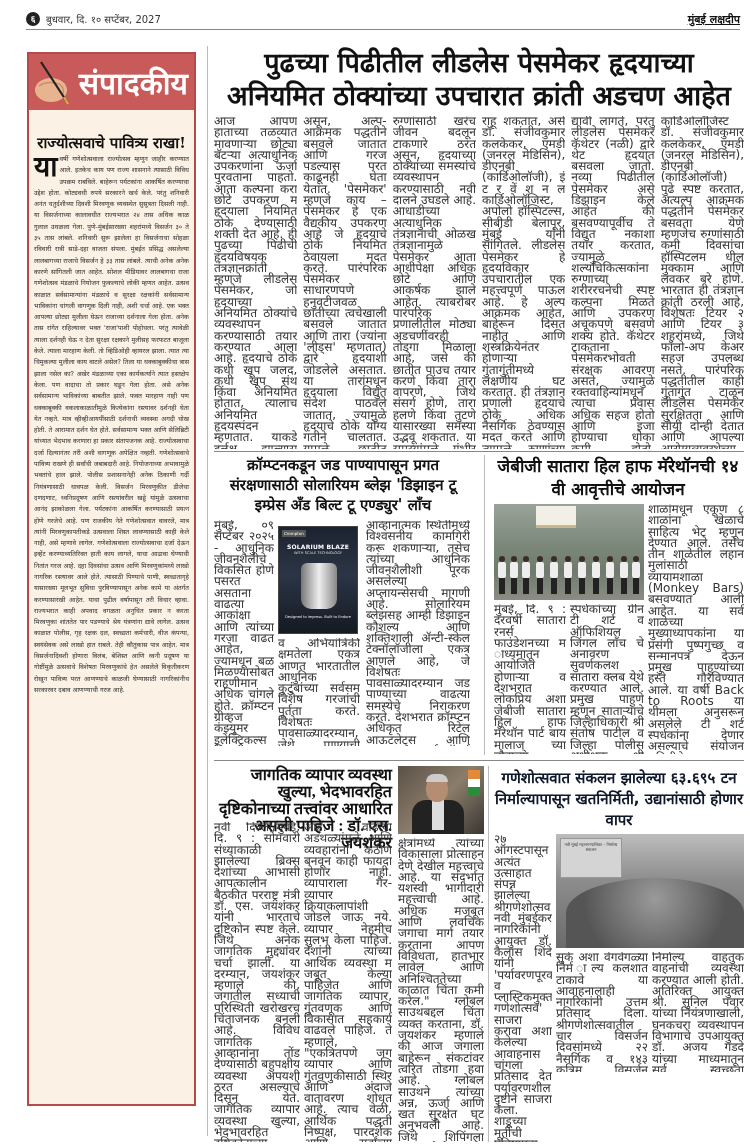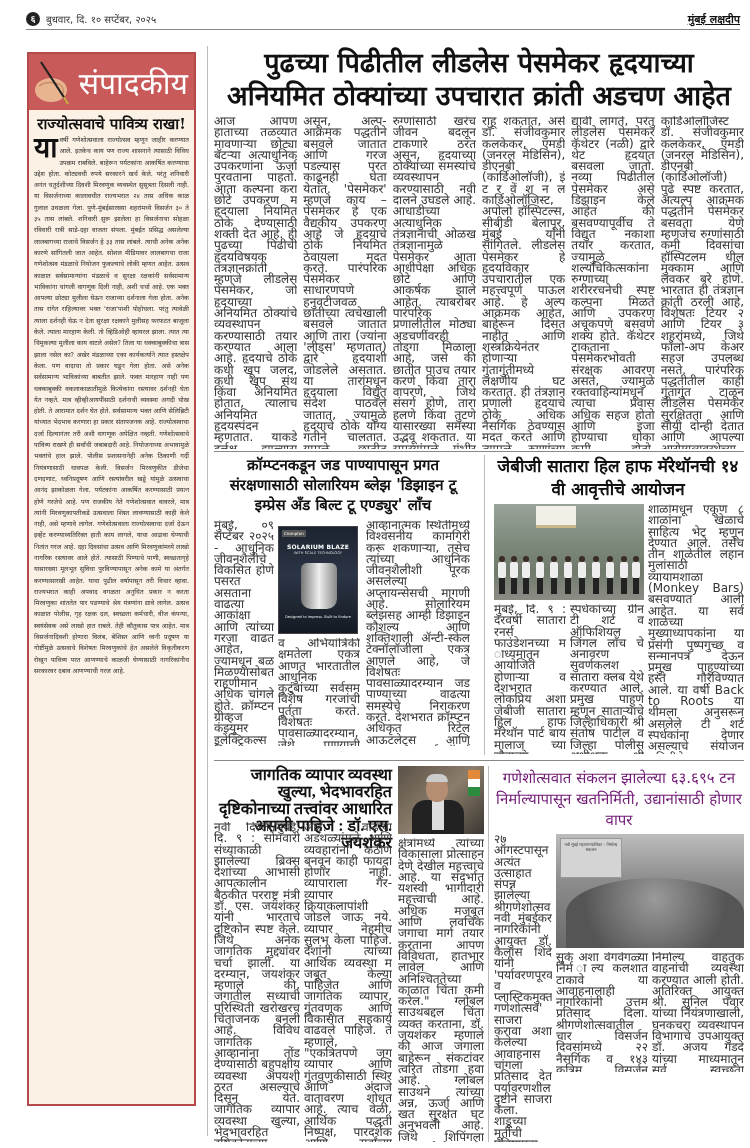--- a/index.html
+++ b/index.html
@@ -7,23 +7,23 @@
   body { font-family: "DejaVu Sans", sans-serif; color: #222; position: relative; }
 
   .topbar { position: absolute; left: 26px; top: 8px; width: 714px; height: 22px; border-bottom: 1px solid #888; display: flex; align-items: center; justify-content: space-between; }
   .pageno { display: inline-flex; width: 14px; height: 14px; border-radius: 50%; background: #222; color: #fff; font-size: 9px; align-items: center; justify-content: center; margin-right: 6px; font-weight: bold; }
   .dateline { font-size: 10px; color: #333; display: flex; align-items: center; }
   .masthead { font-size: 11px; font-weight: bold; color: #111; text-decoration: underline; }
 
   
   .editorial { position: absolute; left: 27px; top: 52px; width: 169px; height: 1054px; border: 2px solid #b44a4a; background: #fbf1e4; overflow: hidden; }
   .ed-banner { height: 56px; background: #c85a5a; position: relative; display: flex; align-items: center; justify-content: flex-end; padding-right: 6px; }
-  .ed-banner .title { color: #fff; font-size: 30px; font-weight: normal; font-family: "DejaVu Serif", serif; }
+  .ed-banner .title { color: #fff; font-size: 30px; font-weight: bold; font-family: "DejaVu Serif", serif; }
   .ed-hand { position: absolute; left: 4px; top: 6px; width: 40px; height: 46px; }
-  .ed-head { font-size: 15px; font-weight: bold; text-align: center; padding: 3px 4px 2px; color: #111; font-family: "DejaVu Serif", serif; }
+  .ed-head { font-size: 15px; font-weight: bold; text-align: center; padding: 22px 4px 2px; color: #111; font-family: "DejaVu Serif", serif; }
   .ed-body { font-size: 6.4px; line-height: 11.3px; padding: 0 5px; text-align: justify; color: #333; }
   .dropcap { float: left; font-size: 28px; line-height: 26px; font-weight: bold; margin-right: 2px; color: #111; }
 
   .col-text { font-size: 12px; line-height: 11.3px; text-align: justify; color: #333; overflow: hidden; }
 
   
   .top-headline { position: absolute; left: 214px; top: 46px; width: 530px; font-size: 27px; line-height: 33px; font-weight: bold; text-align: center; color: #111; font-family: "DejaVu Serif", serif; }
   .top-cols { position: absolute; left: 214px; top: 116px; width: 530px; height: 333px; display: grid; grid-template-columns: repeat(6, 1fr); column-gap: 6px; }
 
   .hr { position: absolute; height: 1px; background: #888; }
@@ -51,32 +51,32 @@
   
   .jai-head { position: absolute; left: 214px; top: 766px; width: 178px; font-size: 16px; line-height: 17px; font-weight: bold; text-align: right; color: #111; font-family: Liberation Serif, serif; }
   .jai-photo { position: absolute; left: 398px; top: 766px; width: 86px; height: 68px; background: linear-gradient(135deg,#5b5148 0%,#8b7d6a 50%,#3a3632 100%); overflow: hidden; }
   .jai-face { position: absolute; left: 28px; top: 10px; width: 22px; height: 26px; border-radius: 45%; background: #b48d72; }
   .jai-hair { position: absolute; left: 28px; top: 8px; width: 22px; height: 8px; border-radius: 10px 10px 0 0; background: #ccc; }
   .jai-body { position: absolute; left: 14px; top: 34px; width: 52px; height: 40px; border-radius: 14px 14px 0 0; background: #222; }
   .jai-shirt { position: absolute; left: 34px; top: 34px; width: 12px; height: 30px; background: #ddd; }
   .jai-flag { position: absolute; right: 4px; top: 4px; width: 12px; height: 26px; background: linear-gradient(180deg,#e38a3a 0 33%,#fff 33% 66%,#2c8c3e 66%); }
 
   
-  .gan-head { position: absolute; left: 494px; top: 768px; width: 250px; font-size: 15px; line-height: 21px; font-weight: normal; text-align: center; color: #701a75; }
+  .gan-head { position: absolute; left: 494px; top: 768px; width: 250px; font-size: 15px; line-height: 21px; font-weight: bold; text-align: center; color: #0f172a; }
   .gan-photo { position: absolute; left: 556px; top: 834px; width: 188px; height: 114px; background: linear-gradient(180deg,#bdbdbd 0%,#8d8d8d 40%,#6b6b6b 100%); overflow: hidden; }
   .gan-sign { position: absolute; left: 4px; top: 4px; width: 62px; height: 40px; background: #d4d4d4; border: 1px solid #999; font-size: 4px; color: #333; text-align: center; padding-top: 3px; }
   .gan-heap { position: absolute; left: 10px; bottom: 0; width: 178px; height: 70px; border-radius: 50% 50% 0 0; background: radial-gradient(circle at 50% 30%, #9a9a9a, #555 70%); }
 </style>
 </head>
 <body>
 
 <div class="topbar">
   <div class="dateline">
     <span class="pageno">६</span>
-    <span>बुधवार, दि. १० सप्टेंबर, २०२५</span>
+    <span>बुधवार, दि. १० सप्टेंबर, 2027</span>
   </div>
   <div class="masthead">मुंबई लक्षदीप</div>
 </div>
 
 <div class="editorial">
   <div class="ed-banner">
     <svg class="ed-hand" viewBox="0 0 40 46">
       <ellipse cx="18" cy="30" rx="16" ry="12" fill="#e8b48f"></ellipse>
       <path d="M6 26 Q14 20 26 24 Q32 28 30 34" stroke="#c98d66" stroke-width="1.5" fill="none"></path>
       <line x1="8" y1="2" x2="34" y2="42" stroke="#222" stroke-width="2.2"></line>

